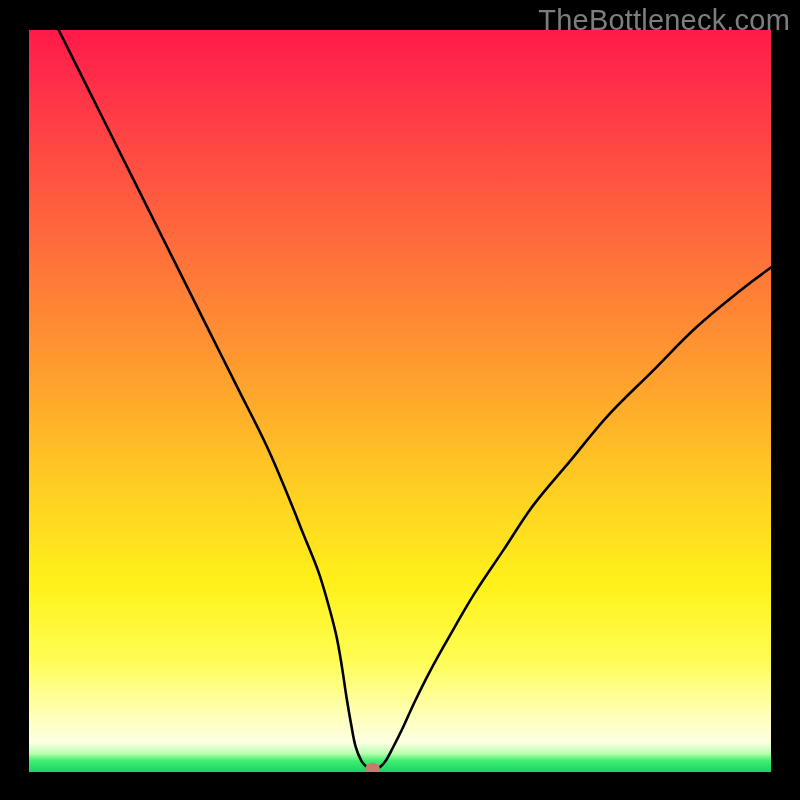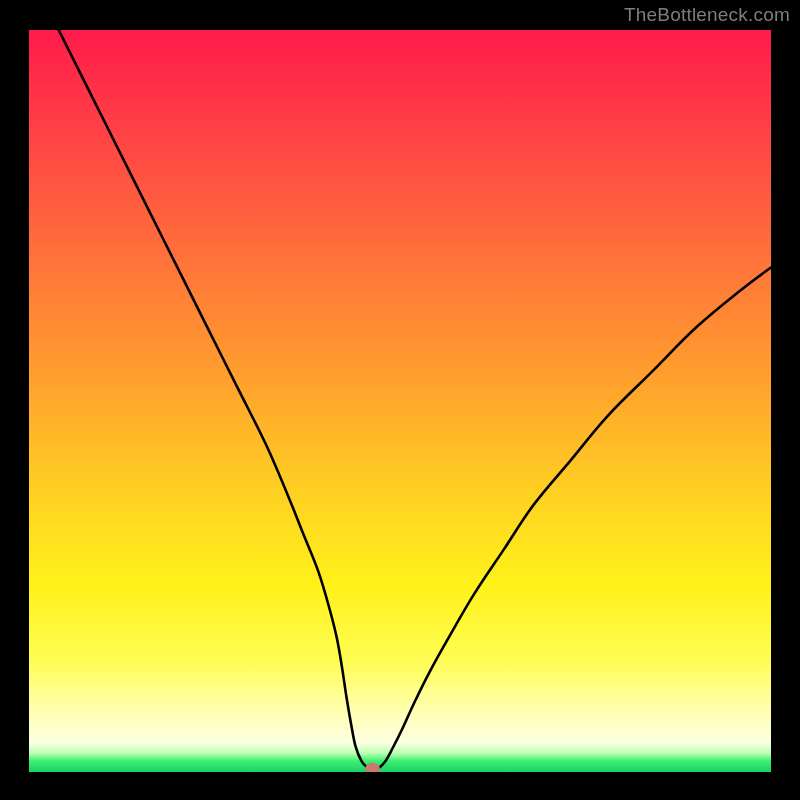--- a/index.html
+++ b/index.html
@@ -46,21 +46,21 @@
     left: 0;
     top: 0;
     width: 742px;
     height: 742px;
   }
   .watermark {
     position: absolute;
     top: 4px;
     right: 10px;
     font-family: Arial, Helvetica, sans-serif;
-    font-size: 19px;
+    font-size: 29px;
     color: #7d7d7d;
     letter-spacing: 0.2px;
     user-select: none;
   }
   .dot {
     fill: #c97a6f;
   }
 </style>
 </head>
 <body>

